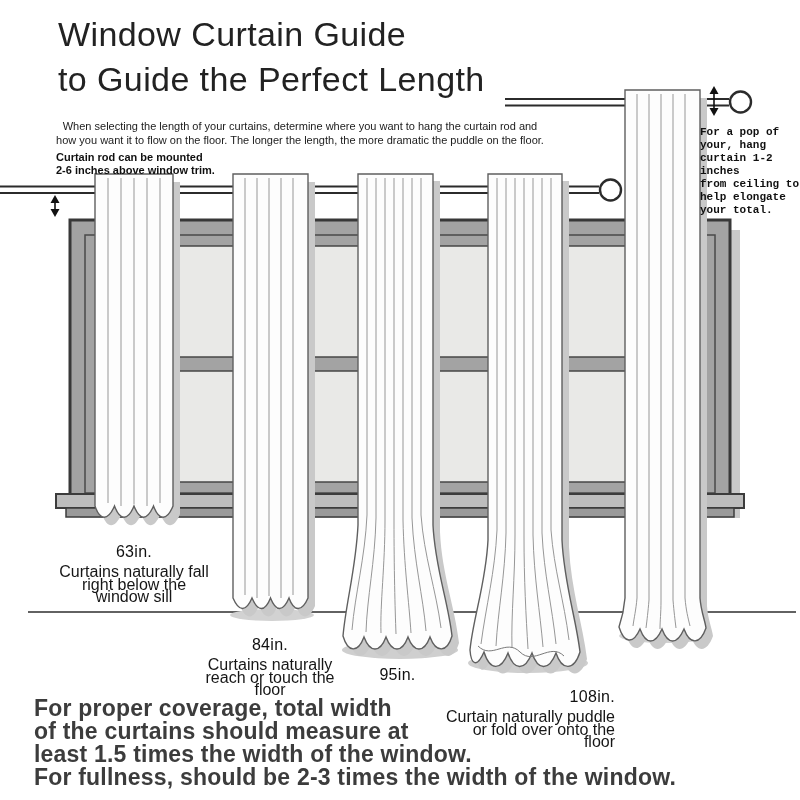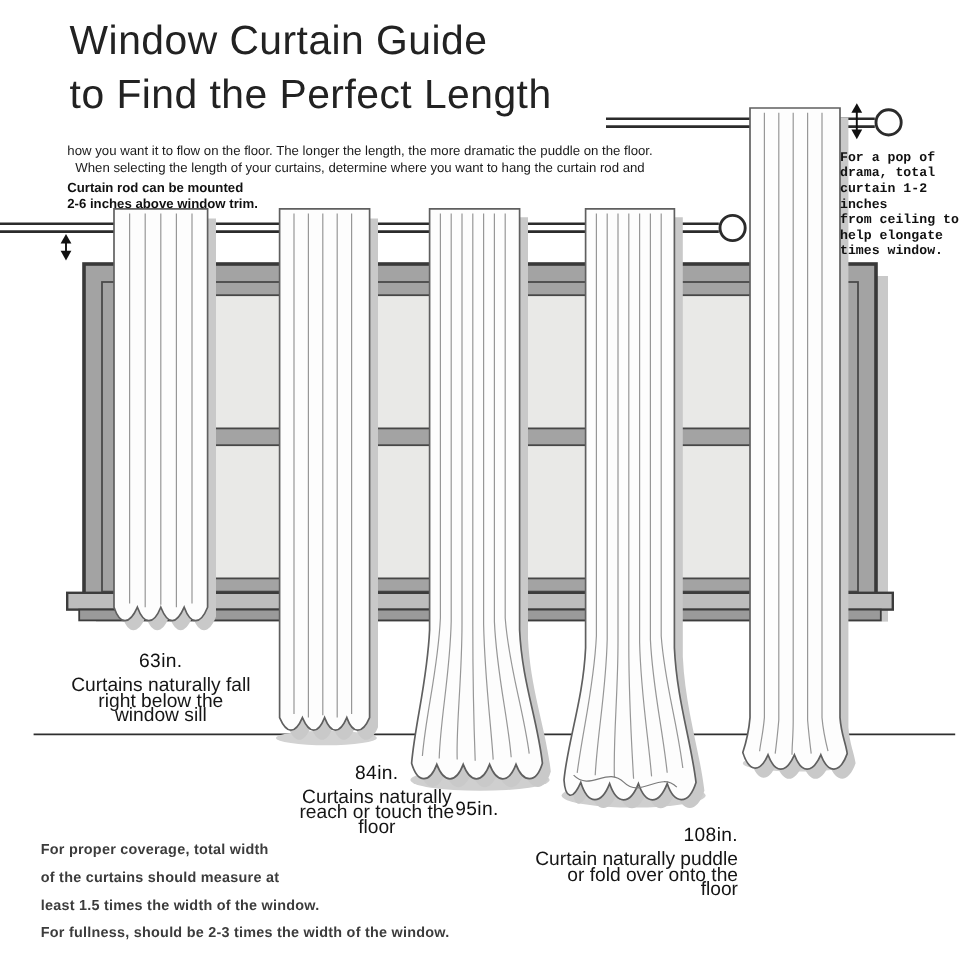--- a/index.html
+++ b/index.html
@@ -11,21 +11,21 @@
   .title span{display:block;}
   .intro{left:50px;top:120px;width:500px;text-align:center;font-size:11px;line-height:13.5px;color:#1b1b1b;}
   .intro span{display:block;}
   .note{font-size:11px;line-height:13px;font-weight:bold;color:#101010;}
   .note span{display:block;}
   .note-rod{left:56px;top:151px;}
   .note-drama{left:700px;top:126px;font-family:Liberation Mono, monospace;}
   .size-label{position:absolute;text-align:center;}
   .size-label .len{font-size:16px;line-height:22px;color:#111;letter-spacing:.3px;}
   .size-label .desc{margin-top:3px;font-size:16px;line-height:12.5px;color:#161616;}
-  .footer{left:34px;top:697px;font-size:12px;line-height:23px;font-weight:bold;color:#3c3c3c;letter-spacing:.2px;}
+  .footer{left:34px;top:697px;font-size:23px;line-height:23px;font-weight:bold;color:#3c3c3c;letter-spacing:.2px;}
   .footer span{display:block;}
 </style>
 </head>
 <body>
 
 <div class="stage">
 
   <svg viewBox="0 0 800 800" width="800" height="800">
 
     <g stroke="#2b2b2b" stroke-width="2.2" fill="none">
@@ -136,48 +136,48 @@
     </g>
     <g>
       <line x1="714" y1="92" x2="714" y2="110" stroke="#111" stroke-width="1.6"></line>
       <polygon points="714,86 709.5,94 718.5,94" fill="#111"></polygon>
       <polygon points="714,116 709.5,108 718.5,108" fill="#111"></polygon>
     </g>
   </svg>
 
   <div class="abs title">
     <span>Window Curtain Guide</span>
-    <span>to Find the Perfect Length</span>
+    <span>to Guide the Perfect Length</span>
   </div>
 
   <div class="abs intro">
+    <span>When selecting the length of your curtains, determine where you want to hang the curtain rod and</span>
     <span>how you want it to flow on the floor. The longer the length, the more dramatic the puddle on the floor.</span>
-    <span>When selecting the length of your curtains, determine where you want to hang the curtain rod and</span>
   </div>
 
   <div class="abs note note-rod">
     <span>Curtain rod can be mounted</span>
     <span>2-6 inches above window trim.</span>
   </div>
 
   <div class="abs note note-drama">
     <span>For a pop of</span>
-    <span>drama, total</span>
+    <span>your, hang</span>
     <span>curtain 1-2 inches</span>
     <span>from ceiling to</span>
     <span>help elongate</span>
-    <span>times window.</span>
+    <span>your total.</span>
   </div>
 
   <div class="size-label" style="left:54px;top:541px;width:160px;">
     <div class="len">63in.</div>
     <div class="desc">Curtains naturally fall right below the window sill</div>
   </div>
 
-  <div class="size-label" style="left:190px;top:634px;width:160px;margin-left:44px;">
+  <div class="size-label" style="left:190px;top:634px;width:160px;">
     <div class="len">84in.</div>
     <div class="desc">Curtains naturally reach or touch the floor</div>
   </div>
 
   <div class="size-label" style="left:315px;top:664px;width:165px;">
     <div class="len">95in.</div>
   </div>
 
   <div class="size-label" style="left:445px;top:686px;width:170px;text-align:right;">
     <div class="len">108in.</div>

